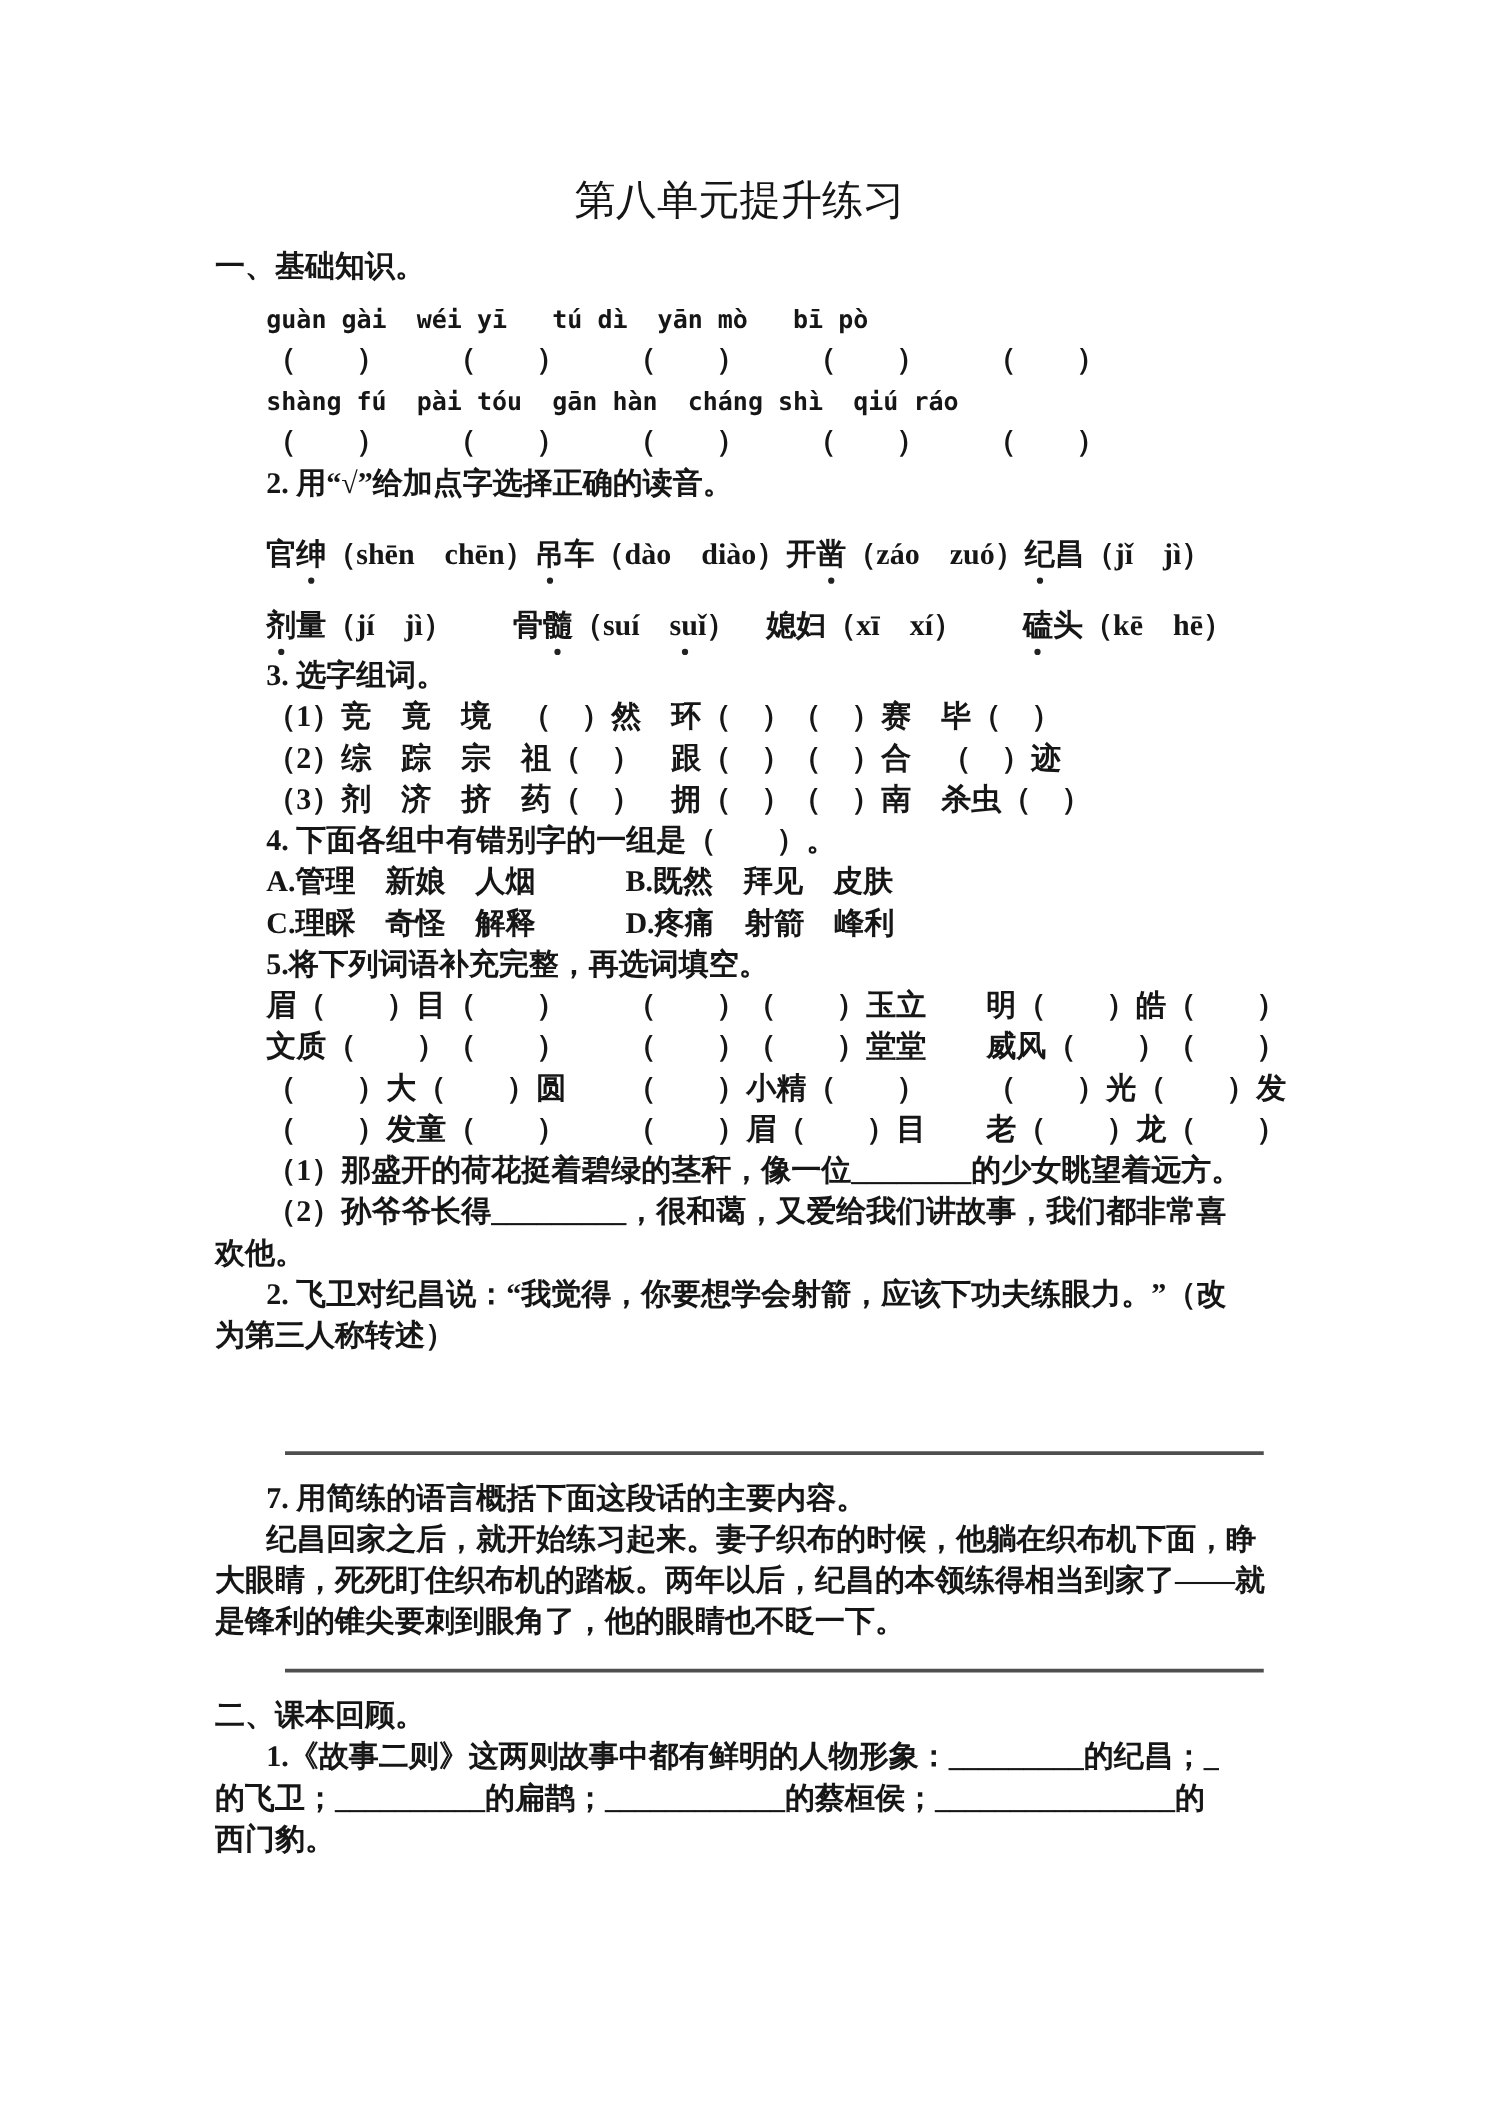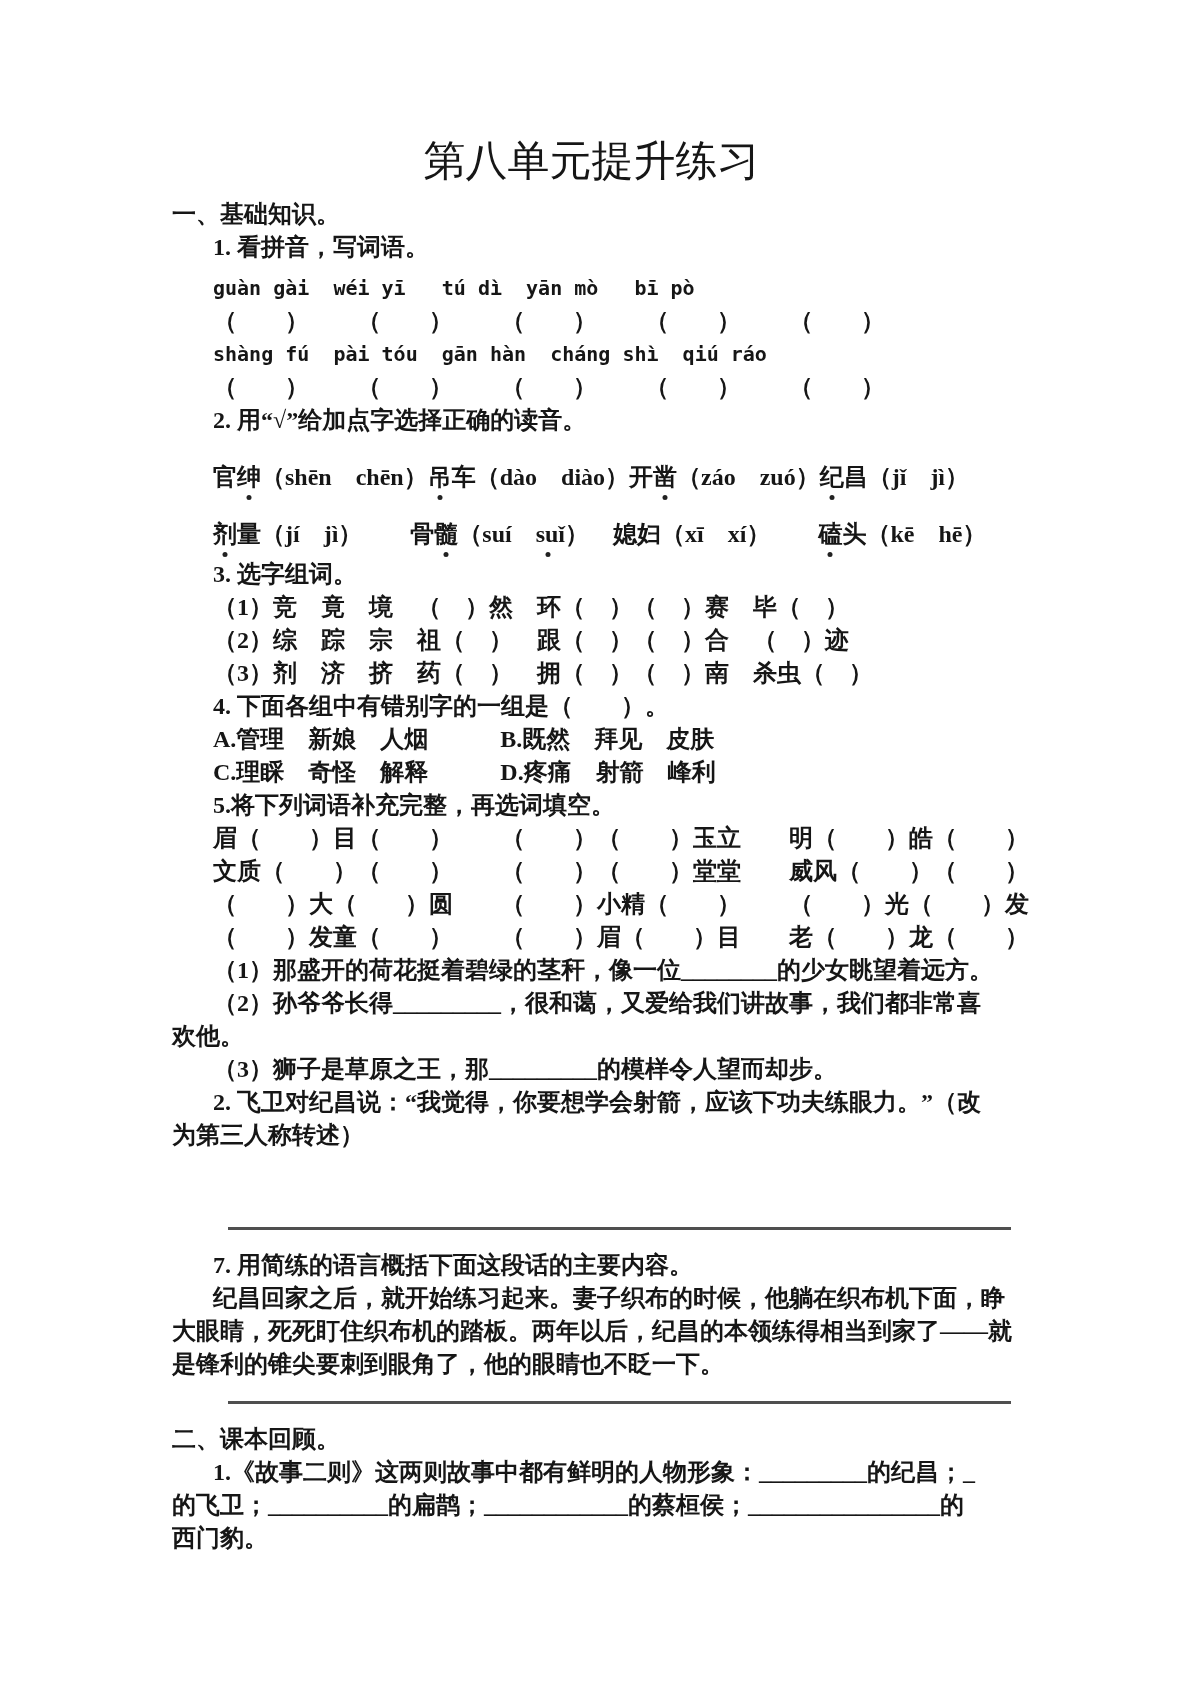--- a/index.html
+++ b/index.html
@@ -7,21 +7,21 @@
     position:relative;
     width:1191px;height:1684px;
     background:#fff;color:#161616;
     font-family:"Liberation Serif","DejaVu Serif",serif;
     font-size:24px;
     overflow:hidden;
   }
   .content{padding:141px 150px 0 172px;}
   .title{
     text-align:center;
-    font-size:42px;
+    font-size:33px;
     line-height:40px;
     margin:0 30px 17px 0;
     white-space:pre;
   }
   .line{
     line-height:33px;
     min-height:33px;
     white-space:pre;
     font-weight:bold;
   }
@@ -52,21 +52,20 @@
 </head>
 <body>
 
 <div class="page">
   <div class="content">
 
     <div class="title">第八单元提升练习</div>
 
     <div class="line">一、基础知识。</div>
 
-    <div class="line ind">1. 看拼音，写词语。</div>
     <div class="line ind mono mt8">guàn gài  wéi yī   tú dì  yān mò   bī pò</div>
     <div class="line ind">（　　）　　（　　）　　（　　）　　（　　）　　（　　）</div>
     <div class="line ind mono">shàng fú  pài tóu  gān hàn  cháng shì  qiú ráo</div>
     <div class="line ind">（　　）　　（　　）　　（　　）　　（　　）　　（　　）</div>
 
     <div class="line ind">2. 用“√”给加点字选择正确的读音。</div>
     <div class="line ind dotrow"><span>官</span><span class="dotted">绅</span><span>（shēn　chēn）</span><span class="dotted">吊</span><span>车（dào　diào）开</span><span class="dotted">凿</span><span>（záo　zuó）</span><span class="dotted">纪</span><span>昌（jǐ　jì）</span></div>
     <div class="line ind dotrow"><span class="dotted">剂</span><span>量（jí　jì）　　骨</span><span class="dotted">髓</span><span class="dotted">（suí　suǐ）　媳</span><span>妇（xī　xí）　　</span><span class="dotted">磕</span><span>头（kē　hē）</span></div>
 
     <div class="line ind">3. 选字组词。</div>
@@ -79,21 +78,20 @@
     <div class="line ind">C.理睬　奇怪　解释　　　D.疼痛　射箭　峰利</div>
 
     <div class="line ind">5.将下列词语补充完整，再选词填空。</div>
     <div class="line ind">眉（　　）目（　　）　　（　　）（　　）玉立　　明（　　）皓（　　）</div>
     <div class="line ind">文质（　　）（　　）　　（　　）（　　）堂堂　　威风（　　）（　　）</div>
     <div class="line ind">（　　）大（　　）圆　　（　　）小精（　　）　　（　　）光（　　）发</div>
     <div class="line ind">（　　）发童（　　）　　（　　）眉（　　）目　　老（　　）龙（　　）</div>
     <div class="line ind">（1）那盛开的荷花挺着碧绿的茎秆，像一位________的少女眺望着远方。</div>
     <div class="line ind">（2）孙爷爷长得_________，很和蔼，又爱给我们讲故事，我们都非常喜</div>
     <div class="line">欢他。</div>
-    <div class="line ind">（3）狮子是草原之王，那_________的模样令人望而却步。</div>
 
     <div class="line ind">2. 飞卫对纪昌说：“我觉得，你要想学会射箭，应该下功夫练眼力。”（改</div>
     <div class="line">为第三人称转述）</div>
 
     <div class="rule rule-1"></div>
 
     <div class="line ind after-rule">7. 用简练的语言概括下面这段话的主要内容。</div>
     <div class="line ind">纪昌回家之后，就开始练习起来。妻子织布的时候，他躺在织布机下面，睁</div>
     <div class="line">大眼睛，死死盯住织布机的踏板。两年以后，纪昌的本领练得相当到家了——就</div>
     <div class="line">是锋利的锥尖要刺到眼角了，他的眼睛也不眨一下。</div>

